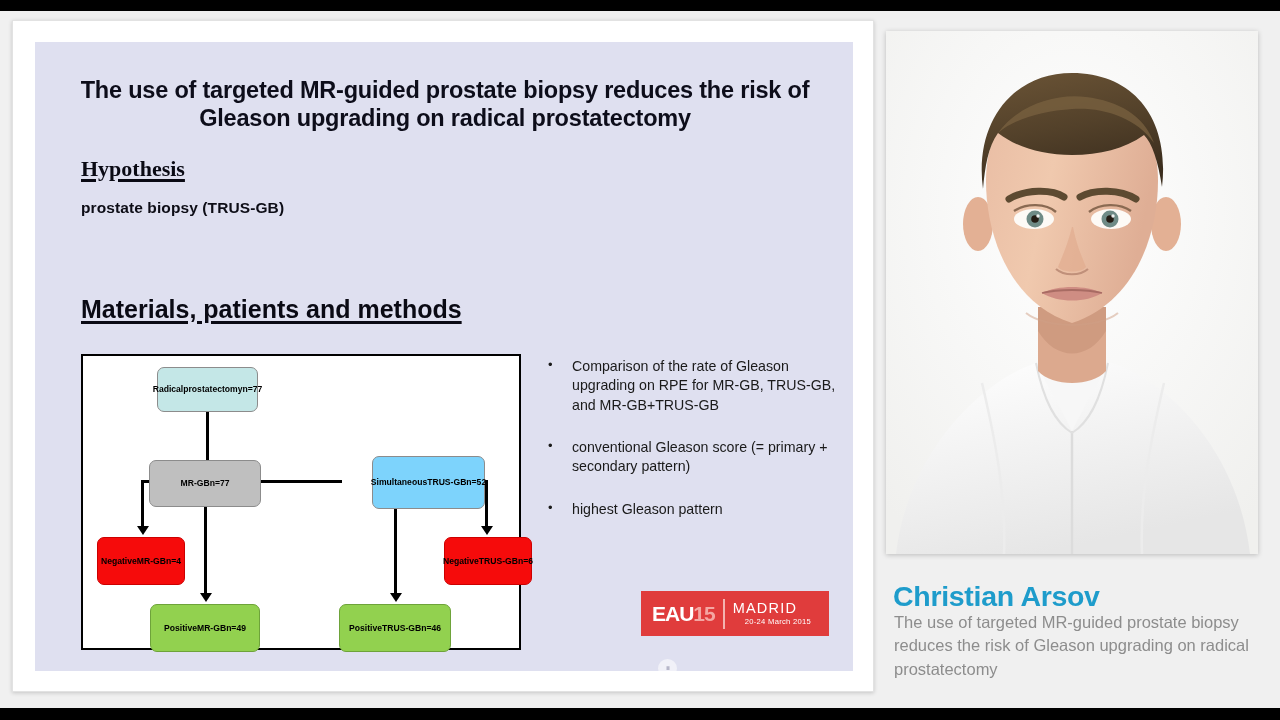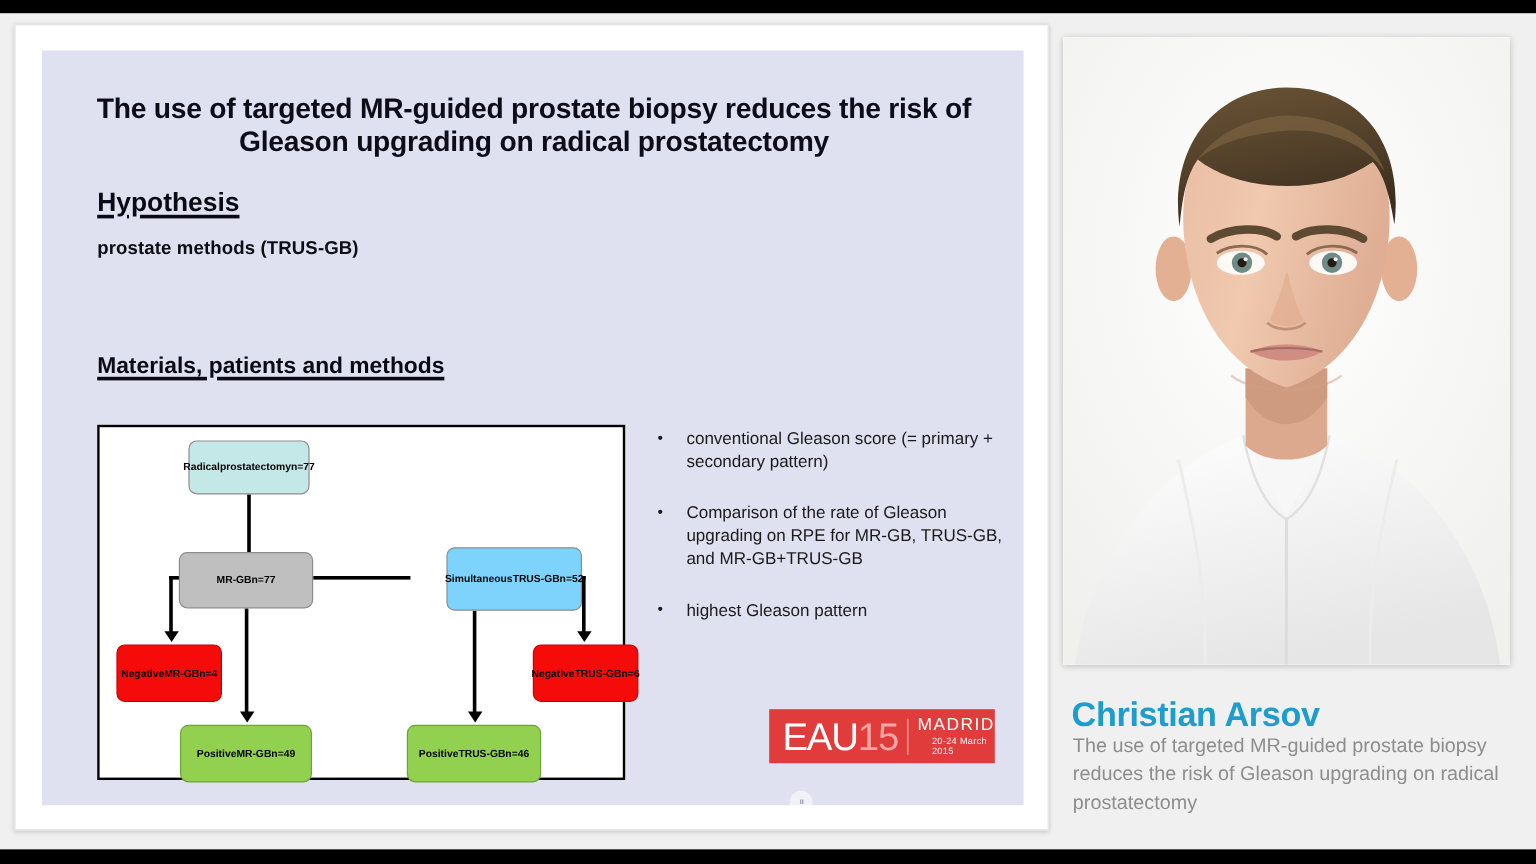--- a/index.html
+++ b/index.html
@@ -28,22 +28,22 @@
   .slide-title {
     position:absolute; left:34px; top:35px; width:752px;
     text-align:center; font-weight:bold; font-size:23.5px; line-height:1.18;
     color:#0d0d1a; letter-spacing:-0.2px;
   }
 
   .sec-head {
     position:absolute; font-weight:bold; color:#0a0a14;
     text-decoration:underline; text-underline-offset:3px; text-decoration-thickness:2.5px;
   }
-  .sec-hypothesis { left:46px; top:114px; font-size:22px; }
-  .sec-materials  { left:46px; top:253px; font-size:19px; }
+  .sec-hypothesis { left:46px; top:114px; font-size:22px;font-family:Liberation Serif, serif; }
+  .sec-materials  { left:46px; top:253px; font-size:25px; }
 
   .hypothesis-body {
     position:absolute; left:46px; top:155px; width:753px;
     font-size:15.5px; font-weight:bold; line-height:1.46; color:#0d0d16;
     text-align:justify; letter-spacing:0.1px;
   }
   .hypothesis-body p:last-child { text-align:left; }
 
   
   .flowbox {
@@ -80,21 +80,21 @@
             color:#1a1a1a; margin-bottom:23px; }
   .bullet::before {
     content:"\2022"; position:absolute; left:9px; top:-1px; font-size:13px; color:#1a1a1a;
   }
 
   
   .eau-logo {
     position:absolute; left:606px; top:549px; width:188px; height:45px;
     background:#e03c3c; display:flex; align-items:center; padding-left:11px; overflow:hidden;
   }
-  .eau-main { font-weight:normal; font-size:32px; color:#fff; letter-spacing:-1px; line-height:1; }
+  .eau-main { font-weight:bold; font-size:21px; color:#fff; letter-spacing:-1px; line-height:1; }
   .eau-main i { font-style:normal; color:#f4a6a2; }
   .eau-div { width:2px; height:30px; background:#f3b3b0; margin:0 8px; }
   .eau-right { color:#fff; line-height:1.05; }
   .eau-city { font-size:14.5px; letter-spacing:1.2px; font-weight:400; }
   .eau-date { font-size:7.6px; letter-spacing:0.3px; margin-top:2px;margin-left:12px; }
 
   .watermark {
     position:absolute; left:623px; top:617px; width:19px; height:19px;
     border-radius:50%; background:rgba(255,255,255,0.55);
     display:flex; align-items:center; justify-content:center;
@@ -130,21 +130,21 @@
   <div class="page">
 
     <div class="slide-card">
       <div class="slide">
 
         <div class="slide-title">The use of targeted MR-guided prostate biopsy reduces the risk of Gleason upgrading on radical prostatectomy</div>
 
         <div class="sec-head sec-hypothesis">Hypothesis</div>
 
         <div class="hypothesis-body">
-          <p>prostate methods (TRUS-GB)</p>
+          <p>prostate biopsy (TRUS-GB)</p>
         </div>
 
         <div class="sec-head sec-materials">Materials, patients and methods</div>
 
         <div class="flowbox">
 
           <div class="ln v" style="left:123px; top:56px; height:48px;"></div>
 
           <div class="ln h" style="left:178px; top:124px; width:81px;"></div>
 
@@ -198,22 +198,22 @@
           </div>
 
           <div class="node n-pos-trus">
             <span>Positive</span>
             <span>TRUS-GB</span>
             <span>n=46</span>
           </div>
         </div>
 
         <div class="bullets">
+          <div class="bullet">Comparison of the rate of Gleason upgrading on RPE for MR-GB, TRUS-GB, and MR-GB+TRUS-GB</div>
           <div class="bullet">conventional Gleason score (= primary + secondary pattern)</div>
-          <div class="bullet">Comparison of the rate of Gleason upgrading on RPE for MR-GB, TRUS-GB, and MR-GB+TRUS-GB</div>
           <div class="bullet">highest Gleason pattern</div>
         </div>
 
         <div class="eau-logo">
           <div class="eau-main">
             <span>EAU</span><i>15</i>
           </div>
           <div class="eau-div"></div>
           <div class="eau-right">
             <div class="eau-city">MADRID</div>

